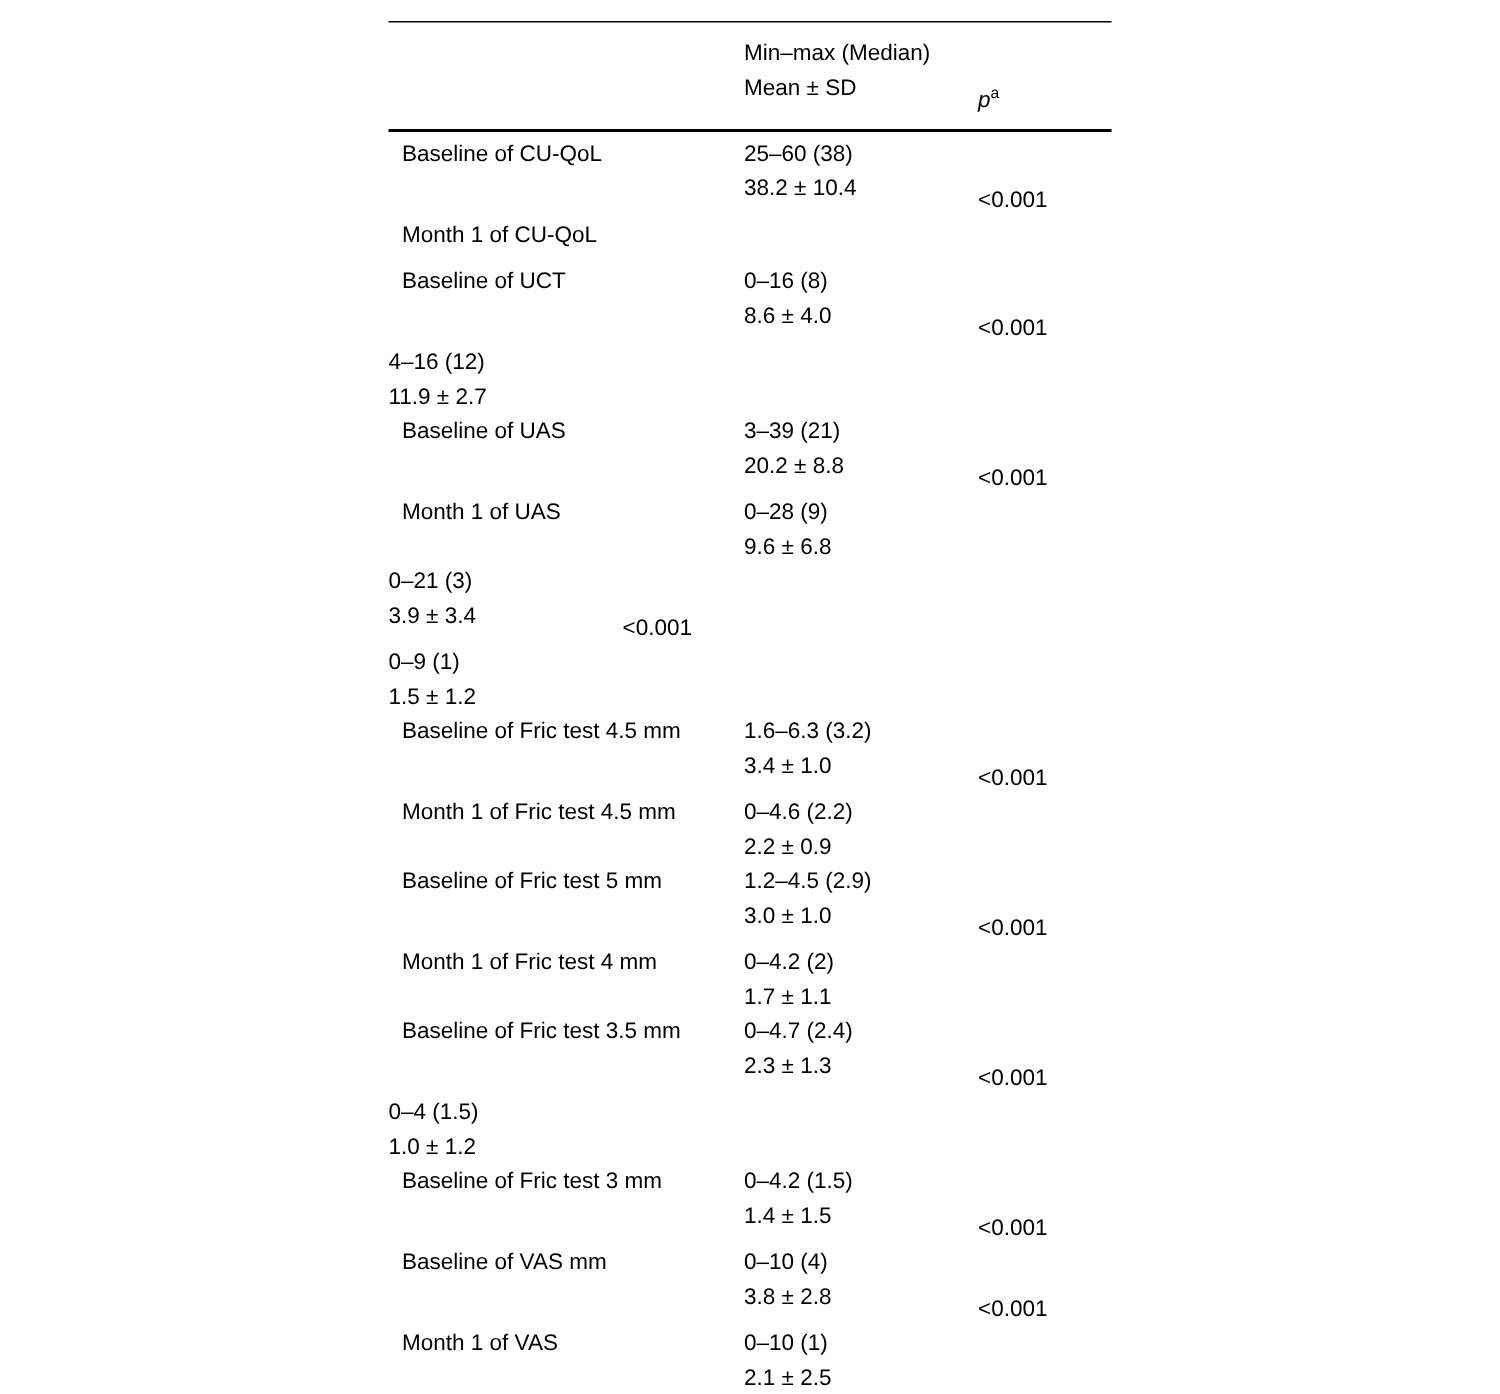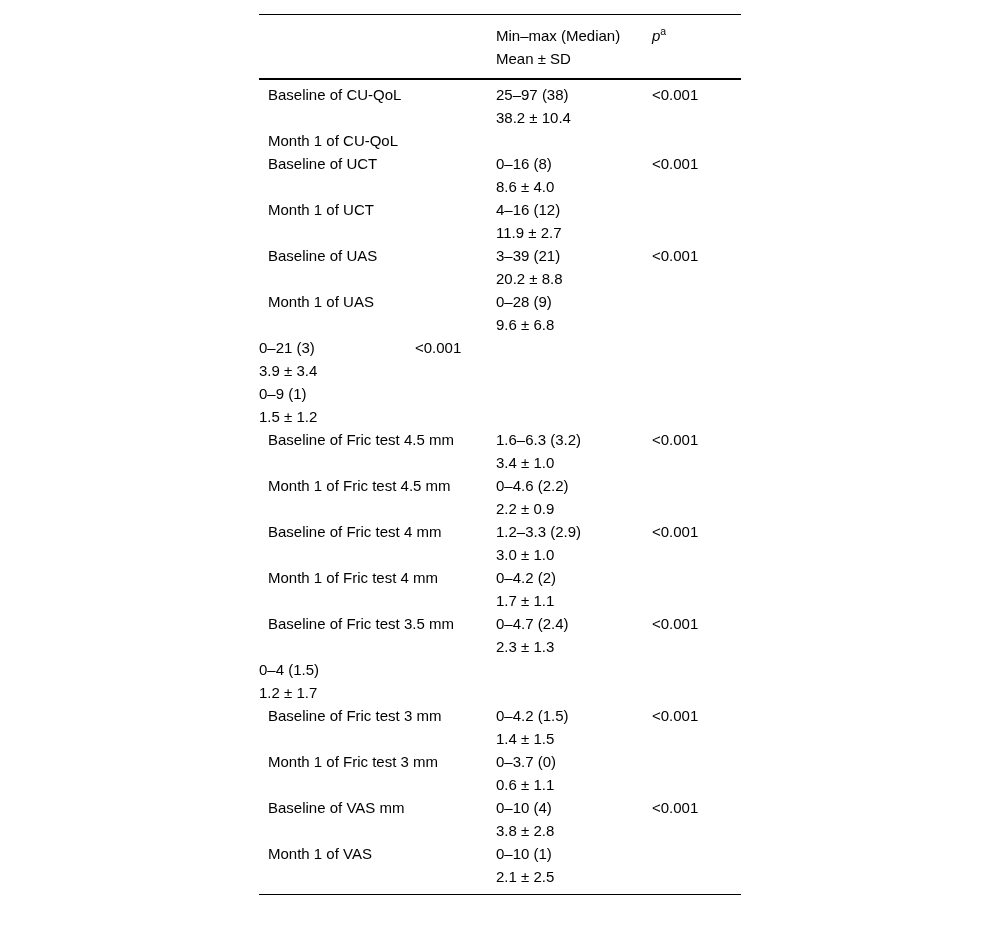--- a/index.html
+++ b/index.html
@@ -34,25 +34,24 @@
   .thead {
     display: flex;
     padding: 9px 0 8px 0;
     border-bottom: 2px solid #000000;
   }
   .tbody {
     padding: 3px 0 6px 0;
   }
   .trow {
     display: flex;
-    align-items: center;
   }
   .col-label  { width: 237px; padding-left: 9px;  box-sizing: border-box; }
   .col-values { width: 156px; box-sizing: border-box; }
-  .col-p      { width: 89px;  box-sizing: border-box; }
+  .col-p      { width: 89px;  box-sizing: border-box; margin-top: 31px; }
   .p-ital {
     font-style: italic;
   }
   .col-p sup {
     font-size: 10.5px;
     font-style: normal;
     line-height: 0;
   }
   .cell-label, .cell-p {
     align-self: flex-start;
@@ -70,42 +69,41 @@
         <div>Min–max (Median)</div>
         <div>Mean ± SD</div>
       </div>
       <div class="col-p"><span class="p-ital">p</span><sup>a</sup></div>
     </div>
 
     <div class="tbody" id="tbody">
   <div class="trow">
     <div class="col-label cell-label">Baseline of CU-QoL</div>
     <div class="col-values">
-      <div class="cell-minmax">25–97 (38)</div>
+      <div class="cell-minmax">25–60 (38)</div>
       <div class="cell-mean">38.2 ± 10.4</div>
     </div>
     <div class="col-p cell-p">&lt;0.001</div>
   </div>
 
   <div class="trow">
     <div class="col-label cell-label">Month 1 of CU-QoL</div>
     <div class="col-p cell-p"></div>
   </div>
 
   <div class="trow">
     <div class="col-label cell-label">Baseline of UCT</div>
     <div class="col-values">
       <div class="cell-minmax">0–16 (8)</div>
       <div class="cell-mean">8.6 ± 4.0</div>
     </div>
     <div class="col-p cell-p">&lt;0.001</div>
   </div>
 
   <div class="trow">
-    <div class="col-label cell-label">Month 1 of UCT</div>
     <div class="col-values">
       <div class="cell-minmax">4–16 (12)</div>
       <div class="cell-mean">11.9 ± 2.7</div>
     </div>
     <div class="col-p cell-p"></div>
   </div>
 
   <div class="trow">
     <div class="col-label cell-label">Baseline of UAS</div>
     <div class="col-values">
@@ -152,23 +150,23 @@
   <div class="trow">
     <div class="col-label cell-label">Month 1 of Fric test 4.5 mm</div>
     <div class="col-values">
       <div class="cell-minmax">0–4.6 (2.2)</div>
       <div class="cell-mean">2.2 ± 0.9</div>
     </div>
     <div class="col-p cell-p"></div>
   </div>
 
   <div class="trow">
-    <div class="col-label cell-label">Baseline of Fric test 4 mm</div>
-    <div class="col-values">
-      <div class="cell-minmax">1.2–3.3 (2.9)</div>
+    <div class="col-label cell-label">Baseline of Fric test 5 mm</div>
+    <div class="col-values">
+      <div class="cell-minmax">1.2–4.5 (2.9)</div>
       <div class="cell-mean">3.0 ± 1.0</div>
     </div>
     <div class="col-p cell-p">&lt;0.001</div>
   </div>
 
   <div class="trow">
     <div class="col-label cell-label">Month 1 of Fric test 4 mm</div>
     <div class="col-values">
       <div class="cell-minmax">0–4.2 (2)</div>
       <div class="cell-mean">1.7 ± 1.1</div>
@@ -181,42 +179,34 @@
     <div class="col-values">
       <div class="cell-minmax">0–4.7 (2.4)</div>
       <div class="cell-mean">2.3 ± 1.3</div>
     </div>
     <div class="col-p cell-p">&lt;0.001</div>
   </div>
 
   <div class="trow">
     <div class="col-values">
       <div class="cell-minmax">0–4 (1.5)</div>
-      <div class="cell-mean">1.2 ± 1.7</div>
+      <div class="cell-mean">1.0 ± 1.2</div>
     </div>
     <div class="col-p cell-p"></div>
   </div>
 
   <div class="trow">
     <div class="col-label cell-label">Baseline of Fric test 3 mm</div>
     <div class="col-values">
       <div class="cell-minmax">0–4.2 (1.5)</div>
       <div class="cell-mean">1.4 ± 1.5</div>
     </div>
     <div class="col-p cell-p">&lt;0.001</div>
   </div>
 
-  <div class="trow">
-    <div class="col-label cell-label">Month 1 of Fric test 3 mm</div>
-    <div class="col-values">
-      <div class="cell-minmax">0–3.7 (0)</div>
-      <div class="cell-mean">0.6 ± 1.1</div>
-    </div>
-    <div class="col-p cell-p"></div>
-  </div>
 
   <div class="trow">
     <div class="col-label cell-label">Baseline of VAS mm</div>
     <div class="col-values">
       <div class="cell-minmax">0–10 (4)</div>
       <div class="cell-mean">3.8 ± 2.8</div>
     </div>
     <div class="col-p cell-p">&lt;0.001</div>
   </div>
 

